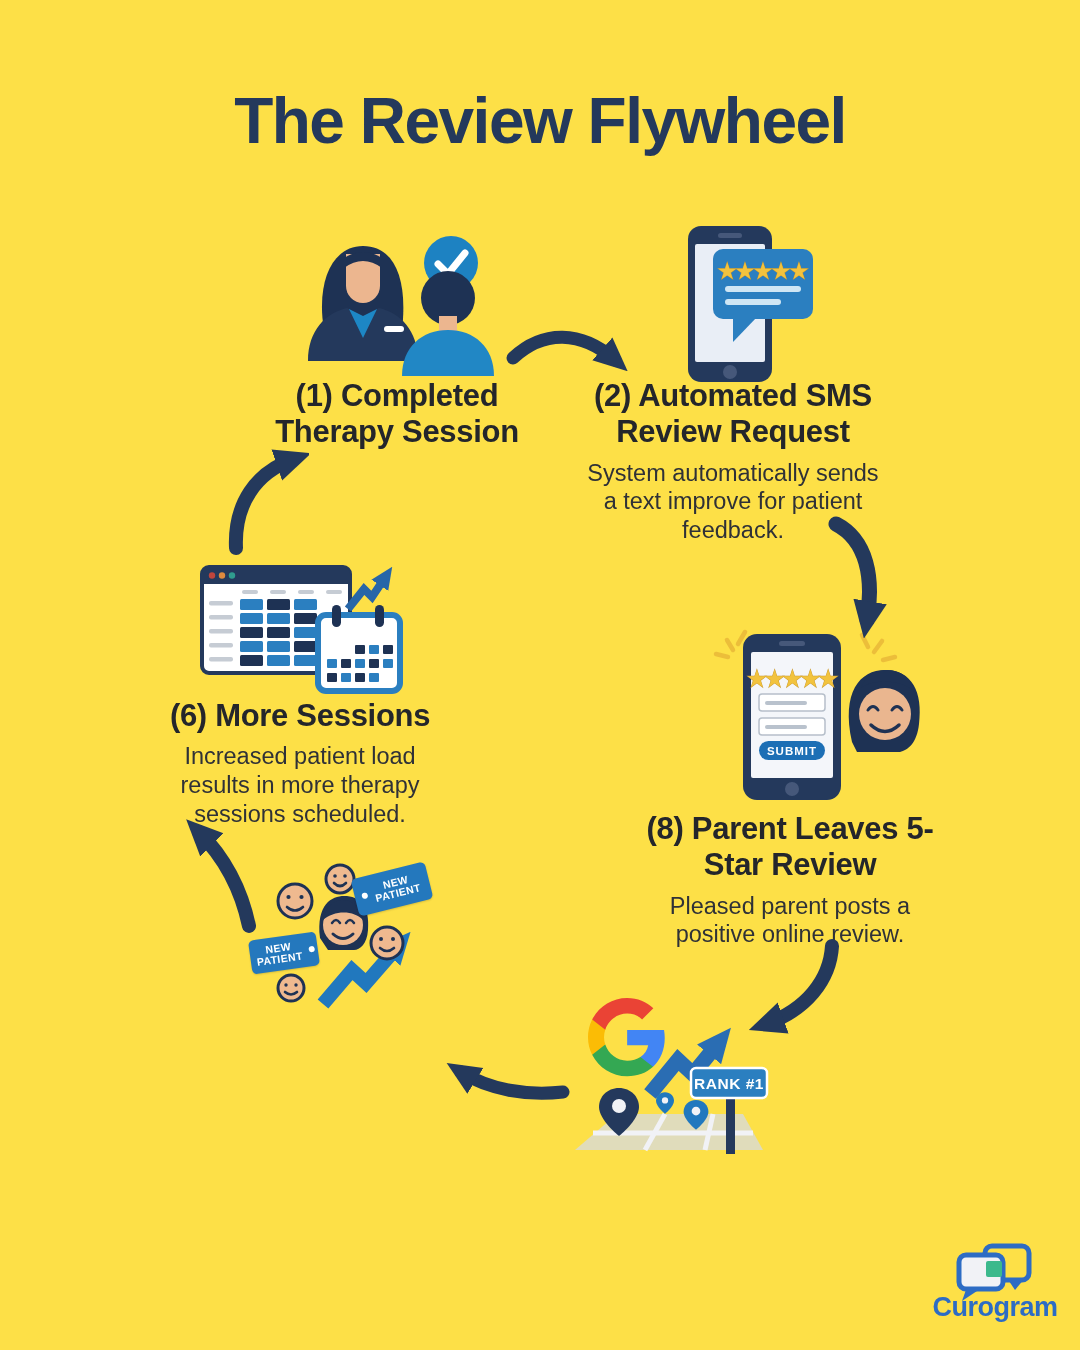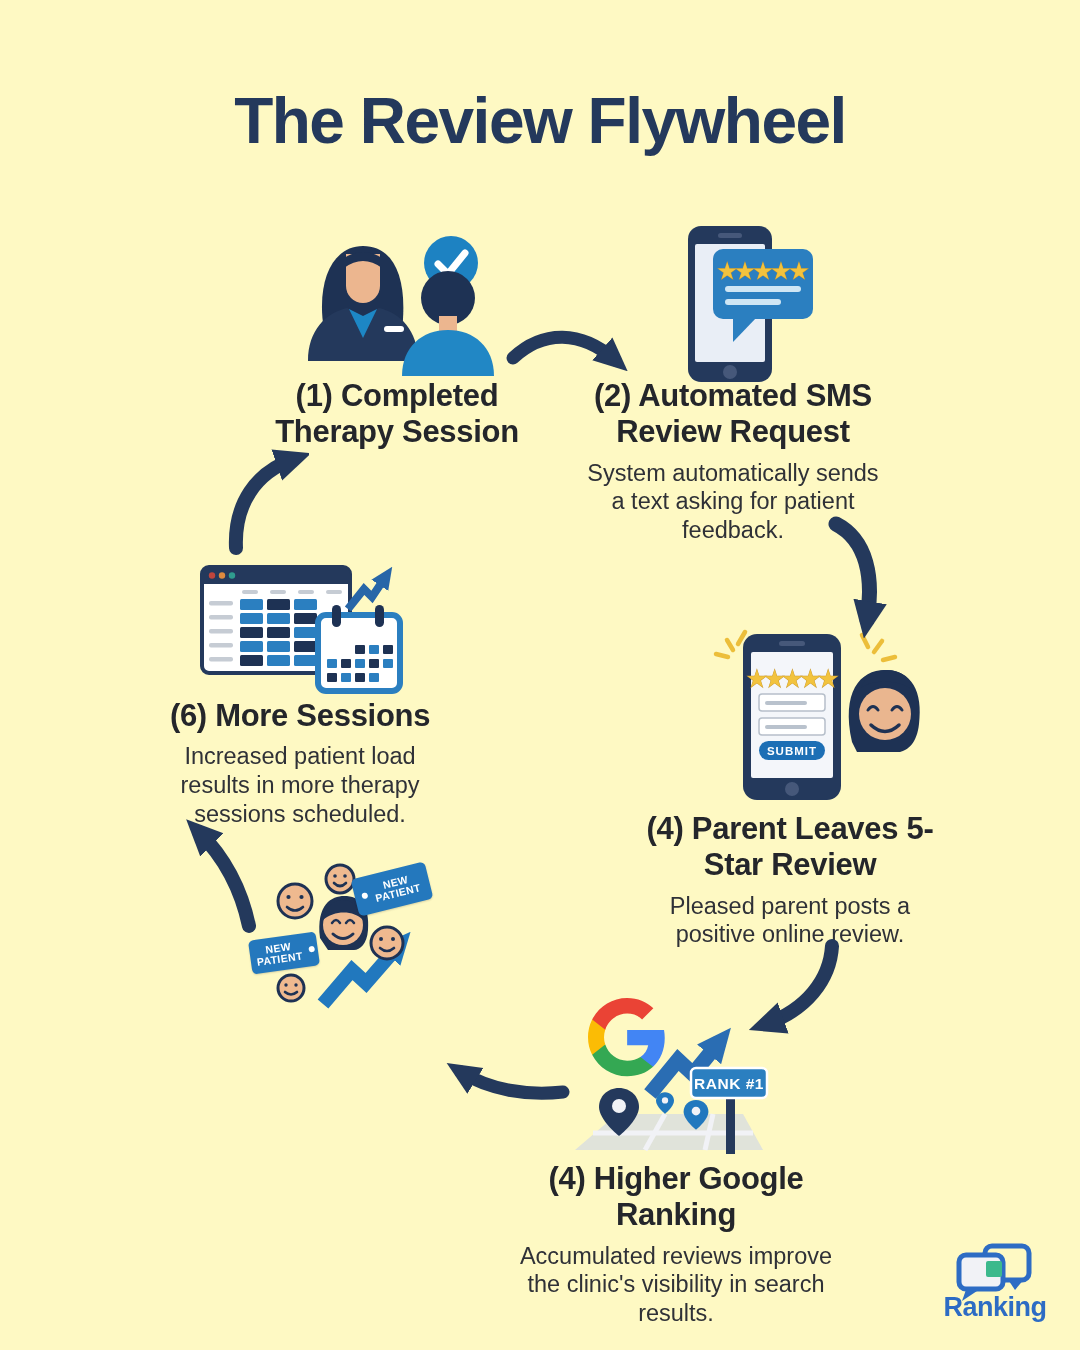--- a/index.html
+++ b/index.html
@@ -1,16 +1,16 @@
 <!DOCTYPE html>
 <html><head>
 <meta charset="utf-8">
 <style>
   html,body{margin:0;padding:0;background:#f1f2f6;}
-  #canvas{position:relative;width:1080px;height:1350px;background:#fef9c3;overflow:hidden;
+  #canvas{position:relative;width:1080px;height:1350px;background:#fde047;overflow:hidden;
           font-family:"Liberation Sans",sans-serif;margin:0 auto;}
   .title{position:absolute;top:84px;left:0;width:100%;margin:0;text-align:center;
          font-size:64px;font-weight:bold;color:#24395c;letter-spacing:-1.5px;}
   .icon-wrap{position:absolute;}
   .icon-wrap svg{display:block;width:100%;height:100%;}
   .arrow{position:absolute;}
   .arrow svg{display:block;width:100%;height:100%;}
   .step-text{position:absolute;text-align:center;}
   .step-heading{font-size:31px;font-weight:bold;color:#24262b;line-height:1.17;letter-spacing:-0.3px;}
   .step-body{margin-top:8px;font-size:23.5px;color:#2f3137;line-height:1.23;}
@@ -68,21 +68,21 @@
         <rect x="68" y="27" width="100" height="70" rx="10" fill="#2b7fc0"></rect>
         <polygon points="88,95 112,95 88,120" fill="#2b7fc0"></polygon>
         <text x="118" y="56" font-size="20" fill="#f2c33e" stroke="#c9992f" stroke-width="0.8" paint-order="stroke" text-anchor="middle" font-weight="bold">★★★★★</text>
         <rect x="80" y="64" width="76" height="6" rx="3" fill="#cfe6f4"></rect>
         <rect x="80" y="77" width="56" height="6" rx="3" fill="#cfe6f4"></rect>
       </g>
     </svg>
   </div>
   <div class="step-text" style="left:583px;top:378px;width:300px">
     <div class="step-heading">(2) Automated SMS Review Request</div>
-    <div class="step-body">System automatically sends a text asking for patient feedback.</div>
+    <div class="step-body">System automatically sends a text improve for patient feedback.</div>
   </div>
 
   <div class="icon-wrap" style="left:705px;top:622px;width:230px;height:185px">
     <svg viewBox="0 0 230 185">
       <g stroke="#ecbe3a" stroke-width="4.5" stroke-linecap="round">
         <line x1="40" y1="10" x2="33" y2="22"></line>
         <line x1="22" y1="18" x2="28" y2="28"></line>
         <line x1="11" y1="32" x2="23" y2="35"></line>
         <line x1="157" y1="13" x2="163" y2="25"></line>
         <line x1="177" y1="19" x2="169" y2="30"></line>
@@ -106,21 +106,21 @@
       <g>
         <path d="M147,120 C136,70 155,48 180,48 C207,48 218,70 214,102 C212,121 203,128 195,130 L152,130 Z" fill="#1e3254"></path>
         <circle cx="180" cy="92" r="26" fill="#eab68f"></circle>
         <path d="M163,88 q5,-7 10,0 M187,88 q5,-7 10,0" stroke="#1e3254" stroke-width="3" fill="none" stroke-linecap="round"></path>
         <path d="M166,103 q14,13 28,0" stroke="#1e3254" stroke-width="3.5" fill="none" stroke-linecap="round"></path>
         <path d="M156,66 C162,50 176,48 182,48 C196,48 206,56 210,70 C198,58 170,56 156,66 Z" fill="#1e3254"></path>
       </g>
     </svg>
   </div>
   <div class="step-text" style="left:640px;top:811px;width:300px">
-    <div class="step-heading">(4) Parent Leaves 5-Star Review</div>
+    <div class="step-heading">(8) Parent Leaves 5-Star Review</div>
     <div class="step-body">Pleased parent posts a positive online review.</div>
   </div>
 
   <div class="icon-wrap" style="left:555px;top:992px;width:250px;height:168px">
     <svg viewBox="0 0 250 168">
       <defs>
         <marker id="mz4" viewBox="0 0 10 10" refX="5" refY="5" markerWidth="2.3" markerHeight="2.3" orient="auto">
           <path d="M0,0.5 L10,5 L0,9.5 Z" fill="#2a6db3"></path>
         </marker>
       </defs>
@@ -150,24 +150,20 @@
         <g transform="translate(110,112) scale(0.45)">
           <path d="M0,-26 C-12,-26 -20,-17 -20,-7 C-20,6 0,22 0,22 C0,22 20,6 20,-7 C20,-17 12,-26 0,-26 Z" fill="#2178be"></path>
           <circle cx="0" cy="-8" r="7" fill="#f1f2f6"></circle>
         </g>
         <g transform="translate(141,124) scale(0.62)">
           <path d="M0,-26 C-12,-26 -20,-17 -20,-7 C-20,6 0,22 0,22 C0,22 20,6 20,-7 C20,-17 12,-26 0,-26 Z" fill="#2178be"></path>
           <circle cx="0" cy="-8" r="7" fill="#f1f2f6"></circle>
         </g>
       </g>
     </svg>
-  </div>
-  <div class="step-text" style="left:516px;top:1161px;width:320px">
-    <div class="step-heading">(4) Higher Google Ranking</div>
-    <div class="step-body">Accumulated reviews improve the clinic's visibility in search results.</div>
   </div>
 
   <div class="icon-wrap" style="left:240px;top:856px;width:230px;height:160px">
     <svg viewBox="0 0 230 160">
       <defs>
         <marker id="mz5" viewBox="0 0 10 10" refX="5" refY="5" markerWidth="2.3" markerHeight="2.3" orient="auto">
           <path d="M0,0.5 L10,5 L0,9.5 Z" fill="#2178be"></path>
         </marker>
       </defs>
       <polyline points="83,148 112,114 126,127 160,88" fill="none" stroke="#2178be" stroke-width="14" marker-end="url(#mz5)"></polyline>
@@ -350,15 +346,15 @@
     <svg viewBox="0 0 140 64">
       <g>
         <rect x="60" y="6" width="44" height="34" rx="7" fill="none" stroke="#2d6cc4" stroke-width="5"></rect>
         <polygon points="82,38 100,38 90,50" fill="#2d6cc4"></polygon>
         <rect x="34" y="15" width="44" height="34" rx="7" fill="#f1f2f6" stroke="#2d6cc4" stroke-width="5"></rect>
         <rect x="61" y="21" width="16" height="16" rx="2" fill="#3cb98c"></rect>
         <polygon points="42,47 37,61 58,47" fill="#2d6cc4"></polygon>
       </g>
     </svg>
   </div>
-  <div class="logo-text">Ranking</div>
+  <div class="logo-text">Curogram</div>
 
 </div>
 
 </body></html>

